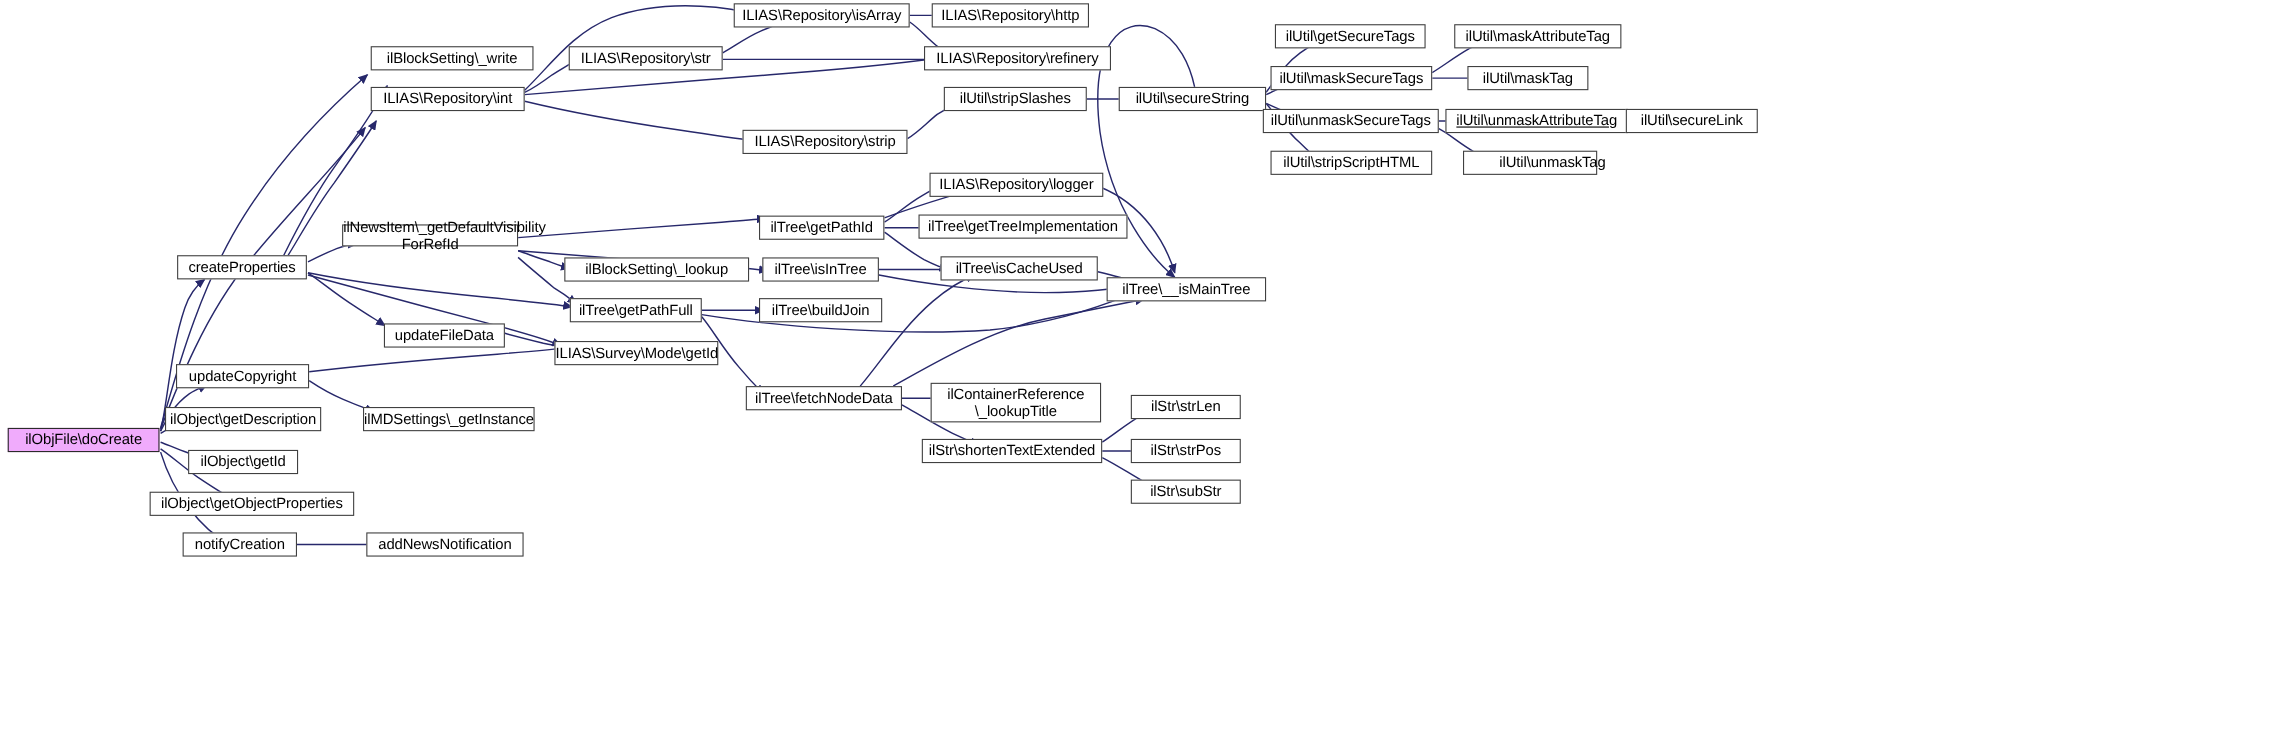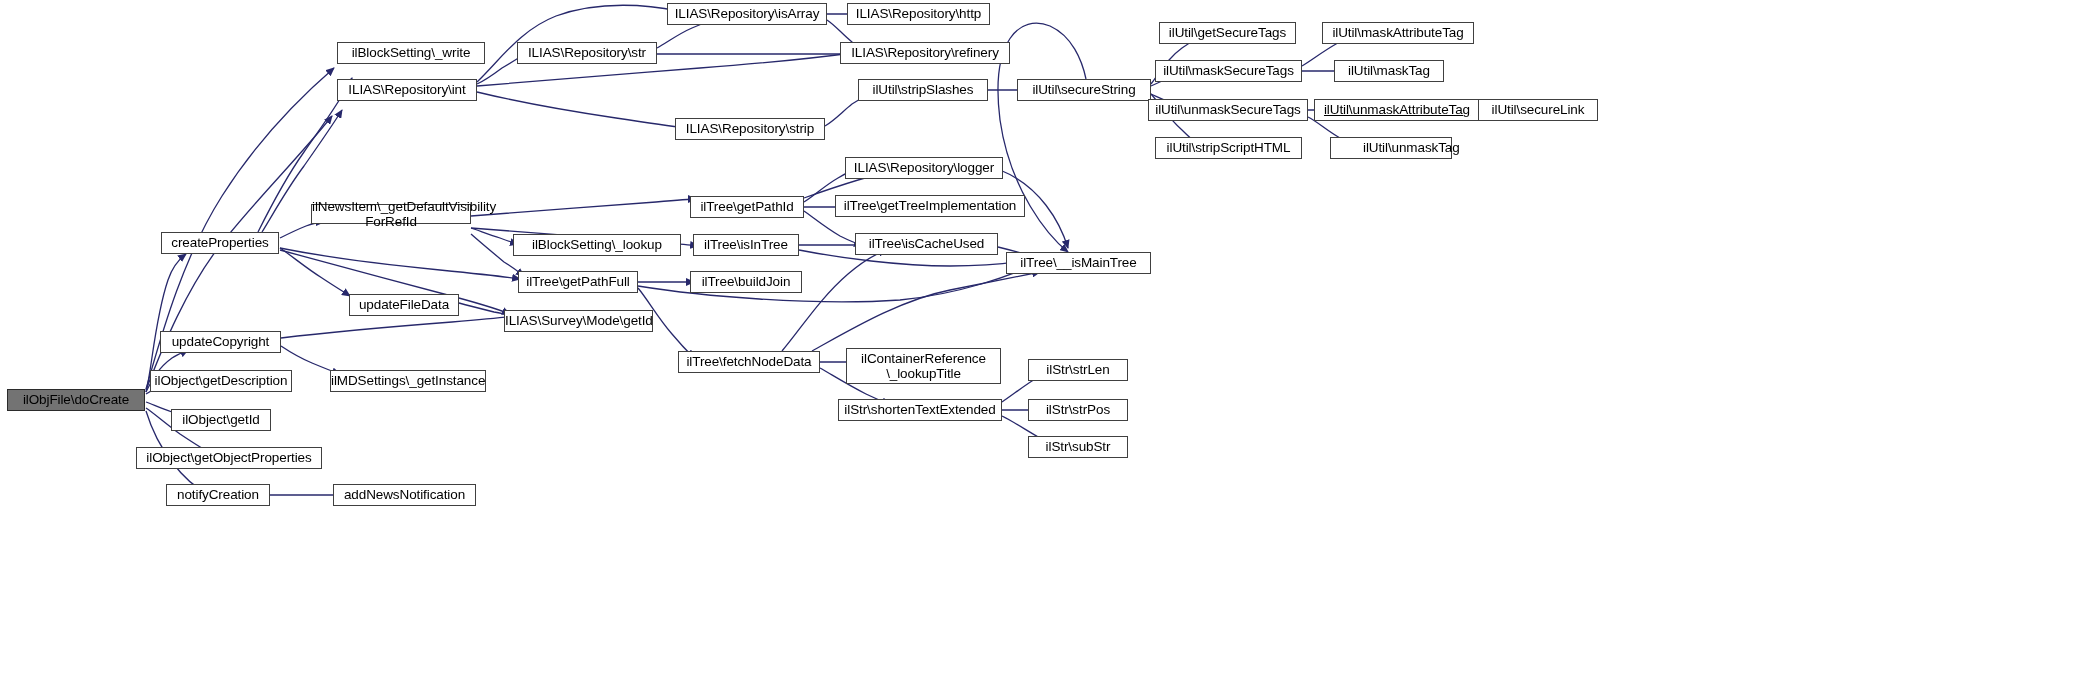--- a/index.html
+++ b/index.html
@@ -28,21 +28,21 @@
     line-height:1.12;
     display:flex;
     align-items:center;
     justify-content:center;
     text-align:center;
     white-space:pre;
     z-index:3;
     letter-spacing:-0.1px;
   }
   .node.root{
-    background:#737373;
+    background:#f0abfc;
     border-color:#2b2b2b;
     align-items:center;
   }
   .node .lbl{display:block;width:100%;}
 </style>
 </head>
 <body>
 
 <div id="canvas">
   <svg id="edges">

